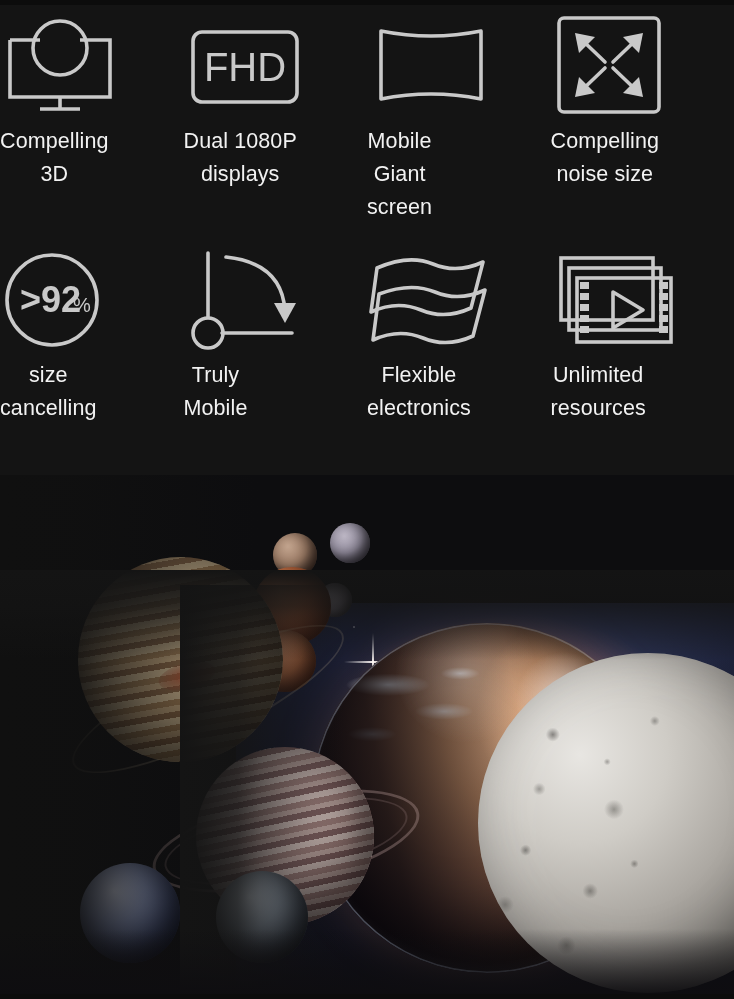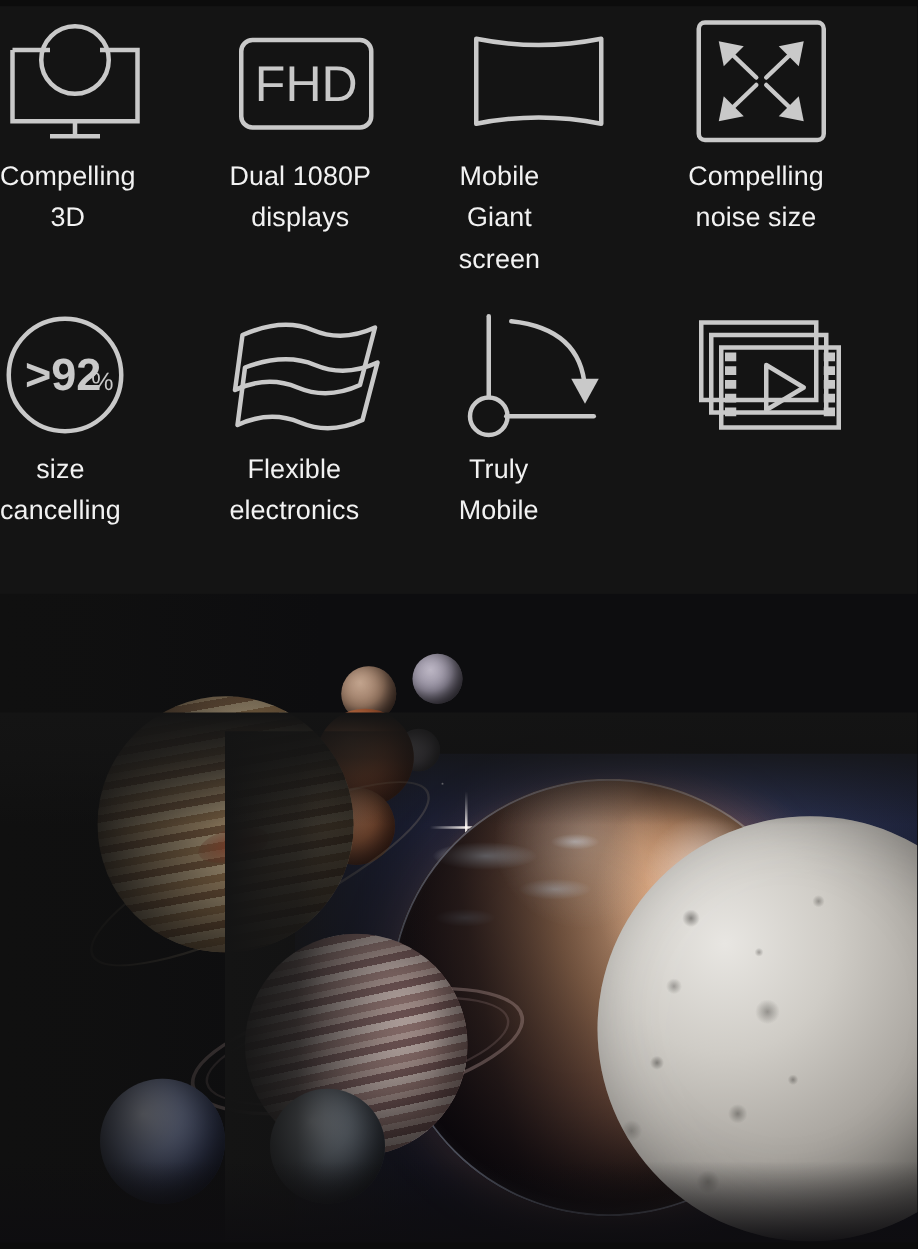--- a/index.html
+++ b/index.html
@@ -350,44 +350,44 @@
         </svg>
       </div>
       <div class="fcaption">
         <span>size</span>
         <span>cancelling</span>
       </div>
     </div>
 
     <div class="feature row2">
       <div class="icon-wrap">
-        <svg width="130" height="100" viewBox="0 0 130 100">
-          <path class="stroke-r" d="M10 18 Q42 4 66 14 Q90 24 116 12 L116 12 L104 58 Q78 70 54 60 Q30 50 4 62 Z"></path>
-          <path class="stroke-r" d="M12 44 Q44 32 68 42 Q92 52 118 40 L106 86 Q80 98 56 88 Q32 78 6 90 Z"></path>
-        </svg>
-      </div>
-      <div class="fcaption">
-        <span>Flexible</span>
-        <span>electronics</span>
-      </div>
-    </div>
-
-    <div class="feature row2">
-      <div class="icon-wrap">
         <svg width="116" height="110" viewBox="0 0 116 110">
           <path class="stroke-r" d="M24 8 V72"></path>
           <path class="stroke-r" d="M38 88 H108"></path>
           <circle class="stroke" cx="24" cy="88" r="15"></circle>
           <path class="stroke-r" d="M42 12 Q98 18 101 66"></path>
           <path class="fillg" d="M101 78 L90 58 L112 58 Z"></path>
         </svg>
       </div>
       <div class="fcaption">
         <span>Truly</span>
         <span>Mobile</span>
+      </div>
+    </div>
+
+    <div class="feature row2">
+      <div class="icon-wrap">
+        <svg width="130" height="100" viewBox="0 0 130 100">
+          <path class="stroke-r" d="M10 18 Q42 4 66 14 Q90 24 116 12 L116 12 L104 58 Q78 70 54 60 Q30 50 4 62 Z"></path>
+          <path class="stroke-r" d="M12 44 Q44 32 68 42 Q92 52 118 40 L106 86 Q80 98 56 88 Q32 78 6 90 Z"></path>
+        </svg>
+      </div>
+      <div class="fcaption">
+        <span>Flexible</span>
+        <span>electronics</span>
       </div>
     </div>
 
     <div class="feature row2">
       <div class="icon-wrap">
         <svg width="126" height="96" viewBox="0 0 126 96">
           <rect class="stroke" x="10" y="6" width="92" height="62"></rect>
           <rect class="stroke" x="18" y="16" width="92" height="62"></rect>
           <rect class="stroke" x="26" y="26" width="94" height="64"></rect>
           <g class="fillg">
@@ -398,20 +398,24 @@
             <rect x="29" y="74" width="9" height="7"></rect>
             <rect x="108" y="30" width="9" height="7"></rect>
             <rect x="108" y="41" width="9" height="7"></rect>
             <rect x="108" y="52" width="9" height="7"></rect>
             <rect x="108" y="63" width="9" height="7"></rect>
             <rect x="108" y="74" width="9" height="7"></rect>
           </g>
           <path class="stroke-r" d="M62 40 L92 58 L62 76 Z"></path>
         </svg>
       </div>
+      <div class="fcaption">
+        <span>Unlimited</span>
+        <span>resources</span>
+      </div>
     </div>
 
   </div>
 
   <div id="hero">
     <div class="layer photo-plate"></div>
     <div class="layer stars"></div>
     <div class="layer glow-warm"></div>
     <div class="layer glow-warm2"></div>
 

